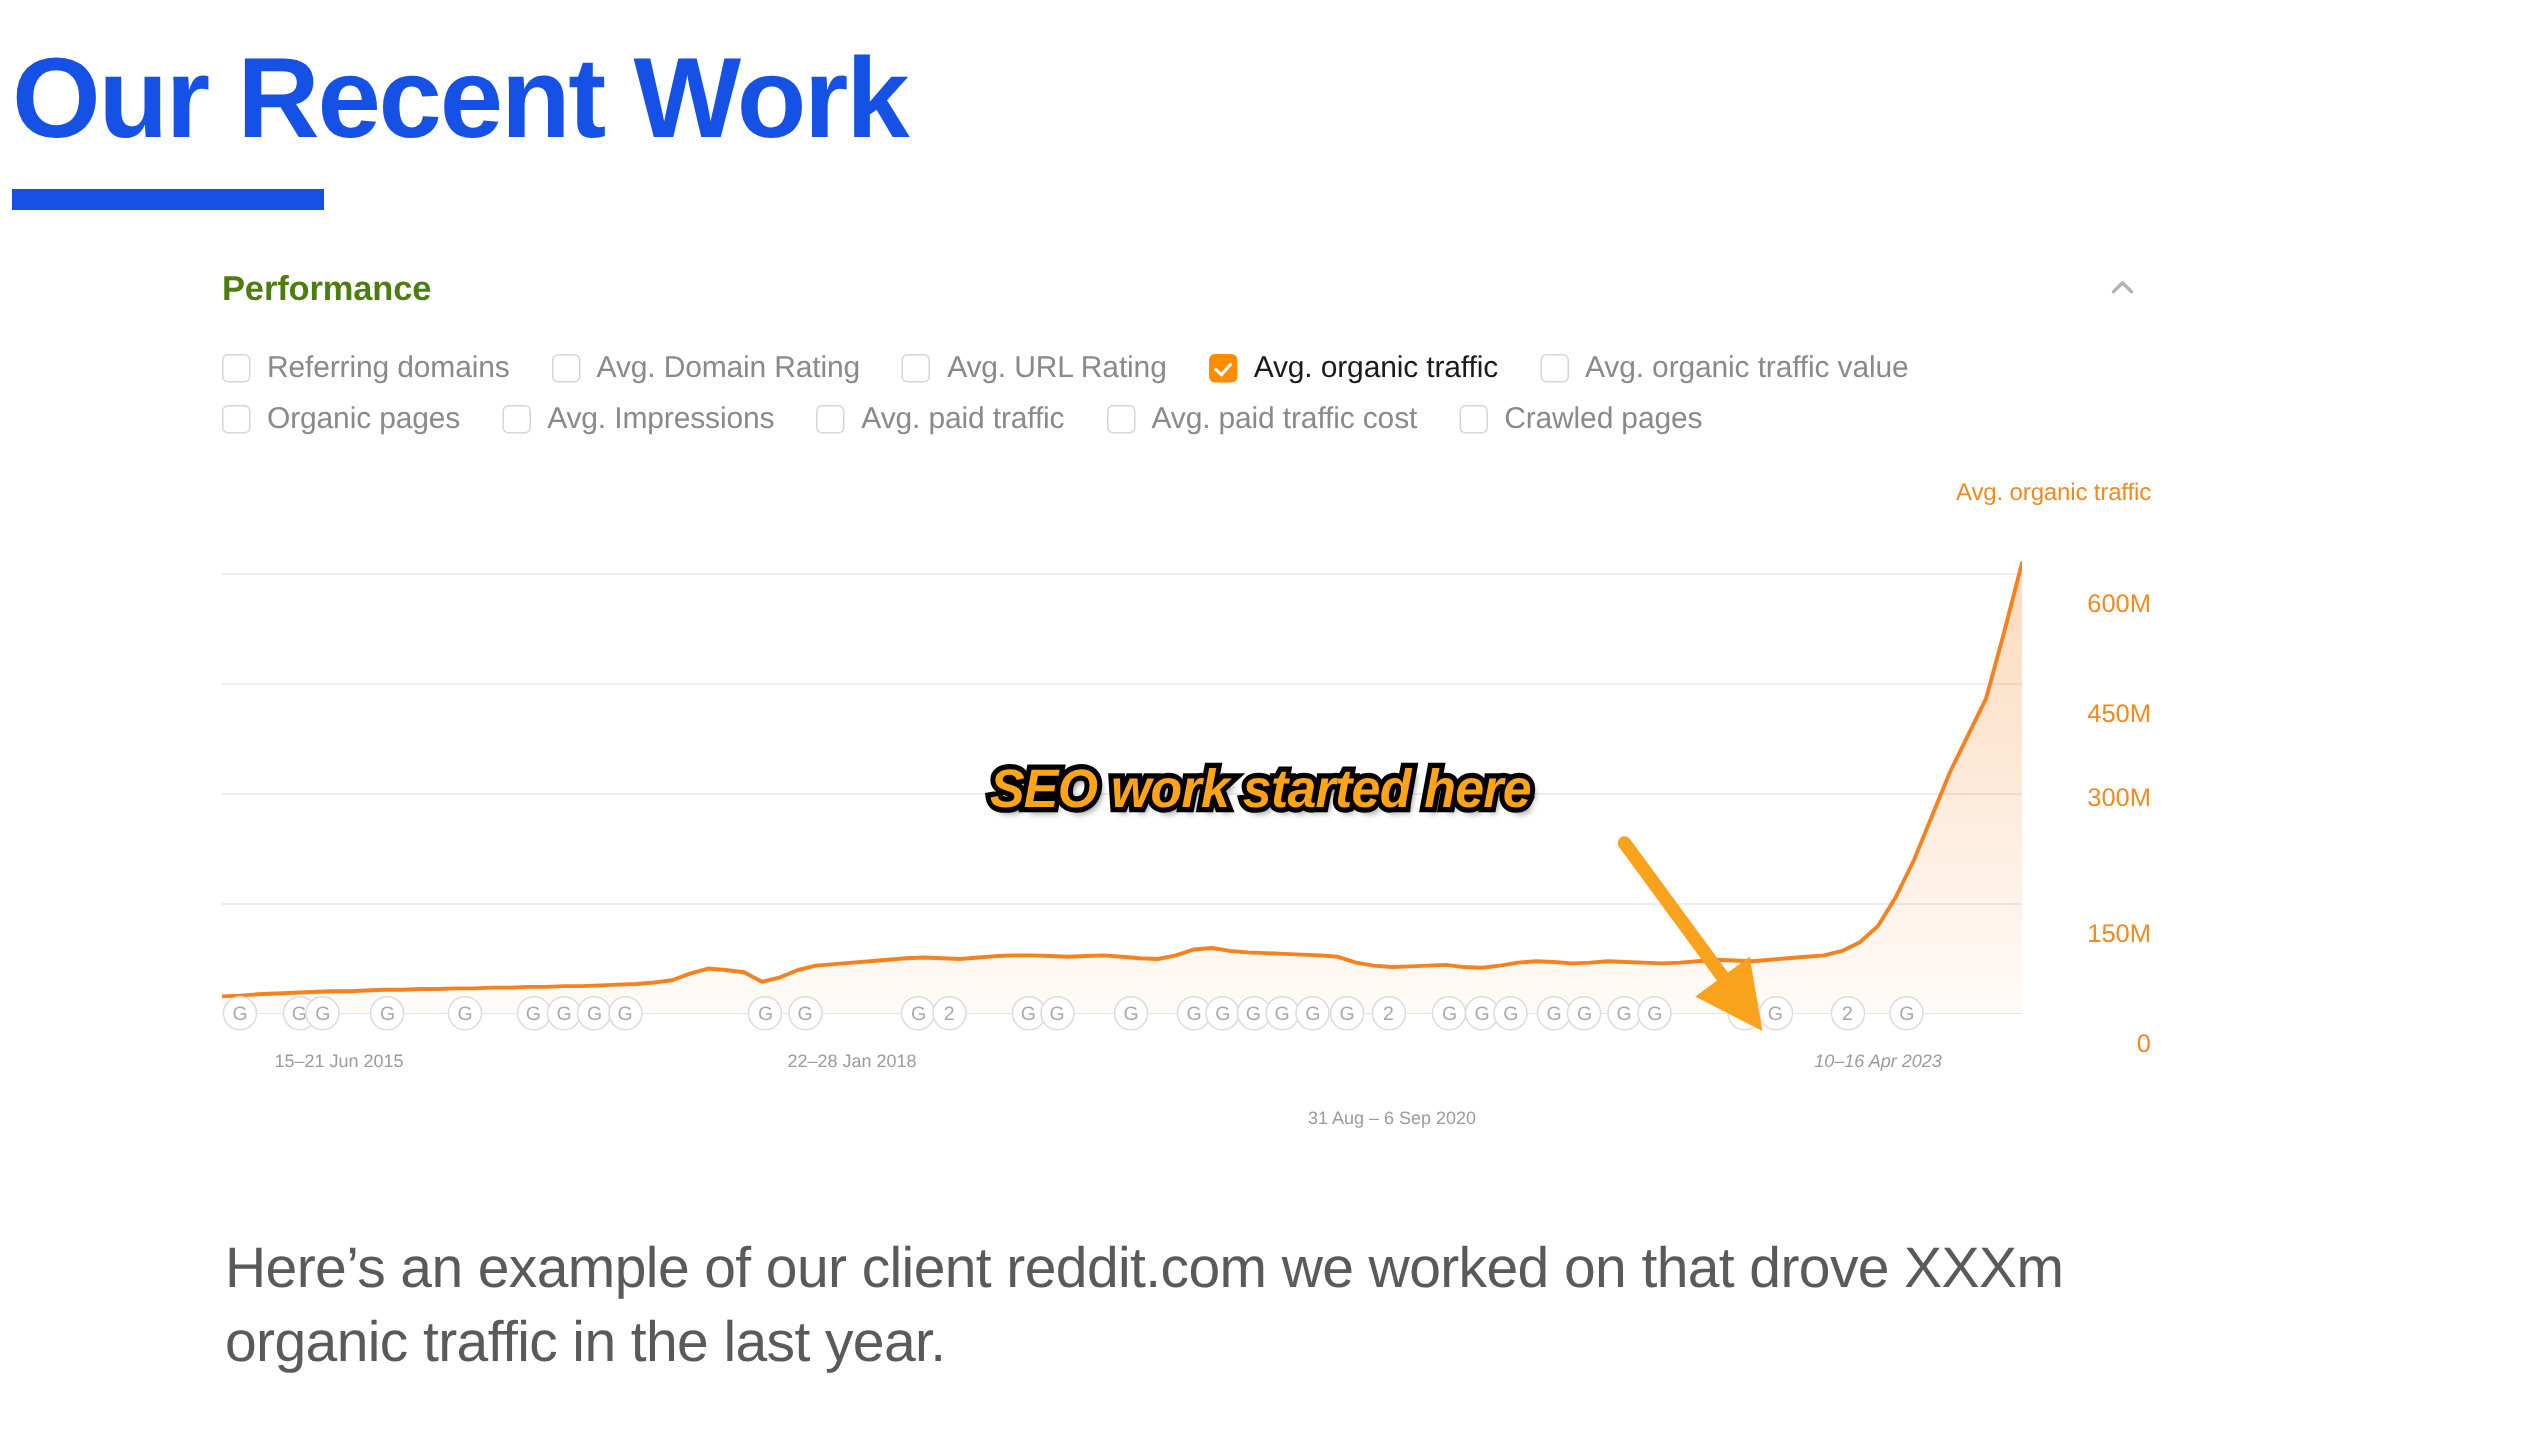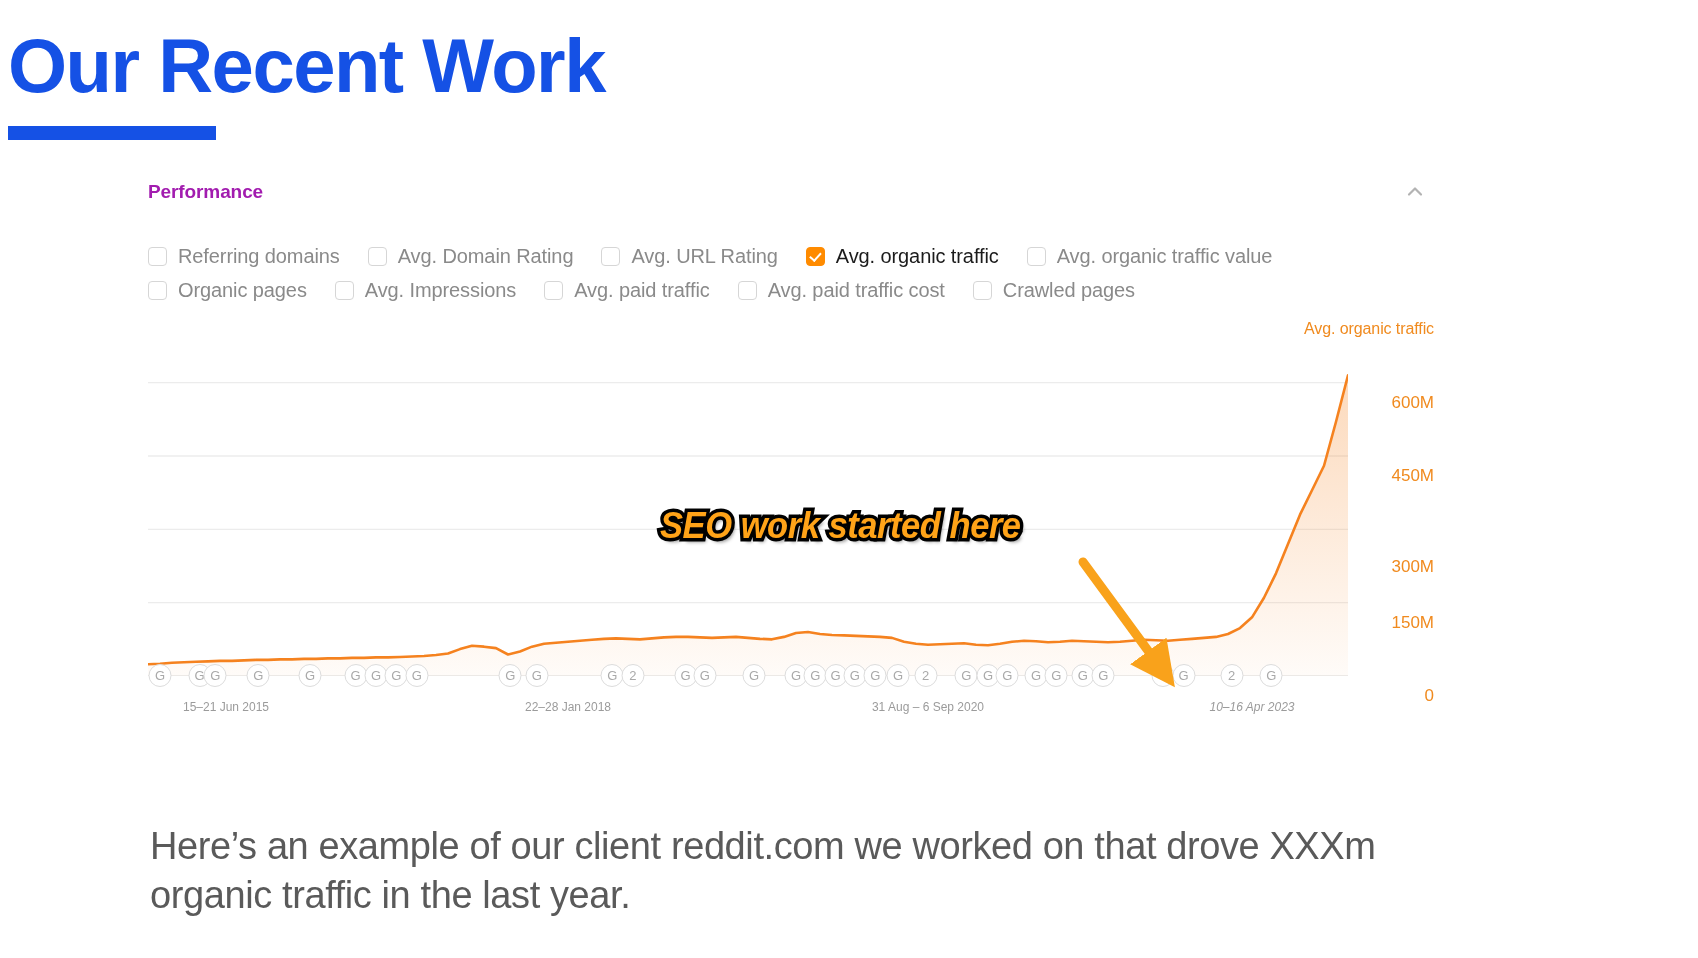--- a/index.html
+++ b/index.html
@@ -46,42 +46,42 @@
     background: #ffffff;
   }
   .perf-header {
     display: flex;
     align-items: center;
     justify-content: space-between;
     padding: 0 6px 0 0;
     height: 32px;
   }
   .perf-title {
-    font-size: 19px;
+    font-size: 23px;
     font-weight: bold;
-    color: #a21caf;
+    color: #4d7c0f;
     letter-spacing: -0.1px;
   }
   .chevron-up {
     width: 26px;
     height: 26px;
     display: flex;
     align-items: center;
     justify-content: center;
     cursor: pointer;
   }
   .chevron-up svg { display: block; }
 
   
   .metric-rows {
     margin-top: 26px;
   }
   .metric-row {
     display: flex;
-    align-items: flex-end;
+    align-items: flex-start;
     height: 34px;
     gap: 0px;
   }
   .metric {
     display: flex;
     align-items: center;
     margin-right: 28px;
     cursor: pointer;
     white-space: nowrap;
   }
@@ -357,29 +357,29 @@
         <div class="gmark" style="left: 79.6%;">G</div>
         <div class="gmark" style="left: 84.6%;">G</div>
         <div class="gmark" style="left: 86.3%;">G</div>
         <div class="gmark" style="left: 90.3%;">2</div>
         <div class="gmark" style="left: 93.6%;">G</div>
       </div>
 
     <div class="ylabels" id="ylabels">
         <div class="ylab" style="top: 330px;">0</div>
         <div class="ylab" style="top: 256.667px;">150M</div>
-        <div class="ylab" style="top: 201px;">300M</div>
+        <div class="ylab" style="top: 166px;">300M</div>
         <div class="ylab" style="top: 110px;">450M</div>
         <div class="ylab" style="top: 36.6667px;">600M</div>
       </div>
 
     <div class="xaxis-labels" id="xlabels">
         <div class="xlab" style="left: 6.5%;">15–21 Jun 2015</div>
         <div class="xlab" style="left: 35%;">22–28 Jan 2018</div>
-        <div class="xlab" style="left: 65%;">31 Aug – 6 Sep 2020</div>
+        <div class="xlab" style="left: 65%; margin-top: 38px;">31 Aug – 6 Sep 2020</div>
         <div class="xlab" style="left: 92%; font-style: italic;">10–16 Apr 2023</div>
       </div>
   </div>
 </div>
 
 <div class="annotation">SEO work started here</div>
 
 <svg class="arrow-layer" viewBox="0 0 1698 958" aria-hidden="true">
   <defs>
     <marker id="arrowhead" markerWidth="5" markerHeight="5" refX="2.2" refY="2.5" orient="auto">

